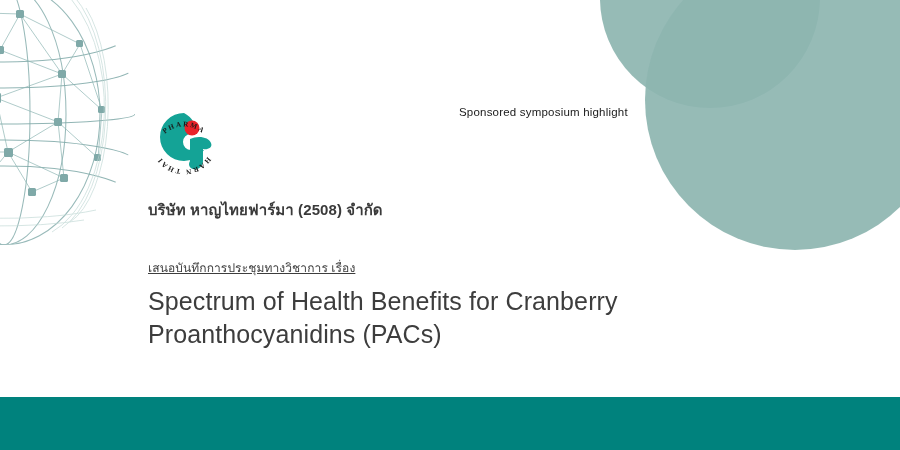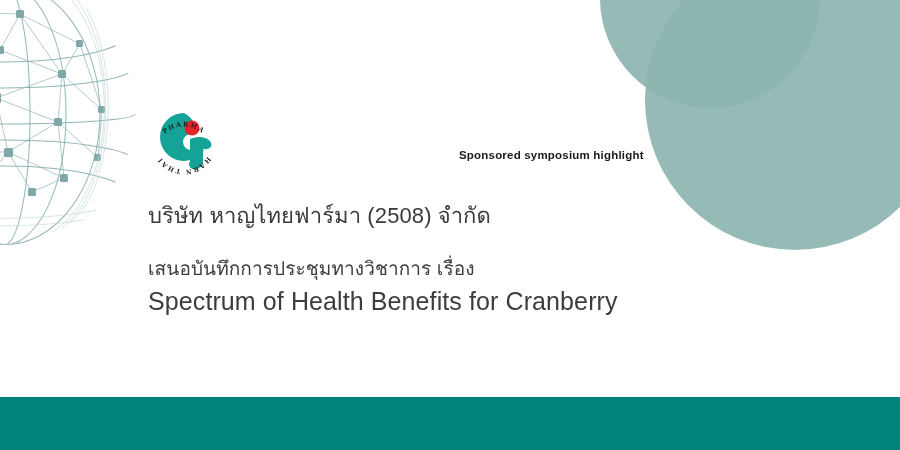--- a/index.html
+++ b/index.html
@@ -41,64 +41,63 @@
     pointer-events: none;
   }
   .circles-wrap svg { display: block; width: 100%; height: 100%; }
 
   
   .kicker {
     position: absolute;
     left: 459px;
     top: 106px;
     font-size: 11.5px;
-    font-weight: bold;
+    font-weight: normal;
     color: #1a1a1a;
     letter-spacing: 0.2px;
     white-space: nowrap;
-    margin-top: 43px;
   }
 
   
   .logo {
     position: absolute;
     left: 147px;
     top: 99px;
     width: 74px;
     height: 90px;
   }
   .logo svg { display: block; width: 100%; height: 100%; }
 
   
   .company-name {
     position: absolute;
     left: 148px;
     top: 198px;
-    font-size: 22px;
-    font-weight: 400;
+    font-size: 15px;
+    font-weight: 700;
     color: #3a3a3a;
     white-space: nowrap;
     letter-spacing: 0.1px;
   }
 
   .title-block {
     position: absolute;
     left: 148px;
     top: 252px;
     width: 520px;
   }
   .title-line {
     font-size: 25px;
     font-weight: 500;
     color: #3d3d3d;
     line-height: 33px;
     letter-spacing: 0.1px;
     white-space: nowrap;
   }
-  .title-line.thai { font-size: 19px; }
+  .title-line.thai { font-size: 12px; text-decoration: underline; }
 
   
   .bottom-bar {
     position: absolute;
     left: 0;
     bottom: 0;
     width: 900px;
     height: 53px;
     background: #00827d;
   }
@@ -234,17 +233,18 @@
         </text>
       </g>
     </svg>
   </div>
 
   <div class="company-name">บริษัท หาญไทยฟาร์มา (2508) จำกัด</div>
 
   <div class="title-block">
     <div class="title-line thai">เสนอบันทึกการประชุมทางวิชาการ เรื่อง</div>
     <div class="title-line">Spectrum of Health Benefits for Cranberry</div>
+    <div class="title-line">Proanthocyanidins (PACs)</div>
   </div>
 
   <div class="bottom-bar"></div>
 
 </div>
 
 </body></html>

